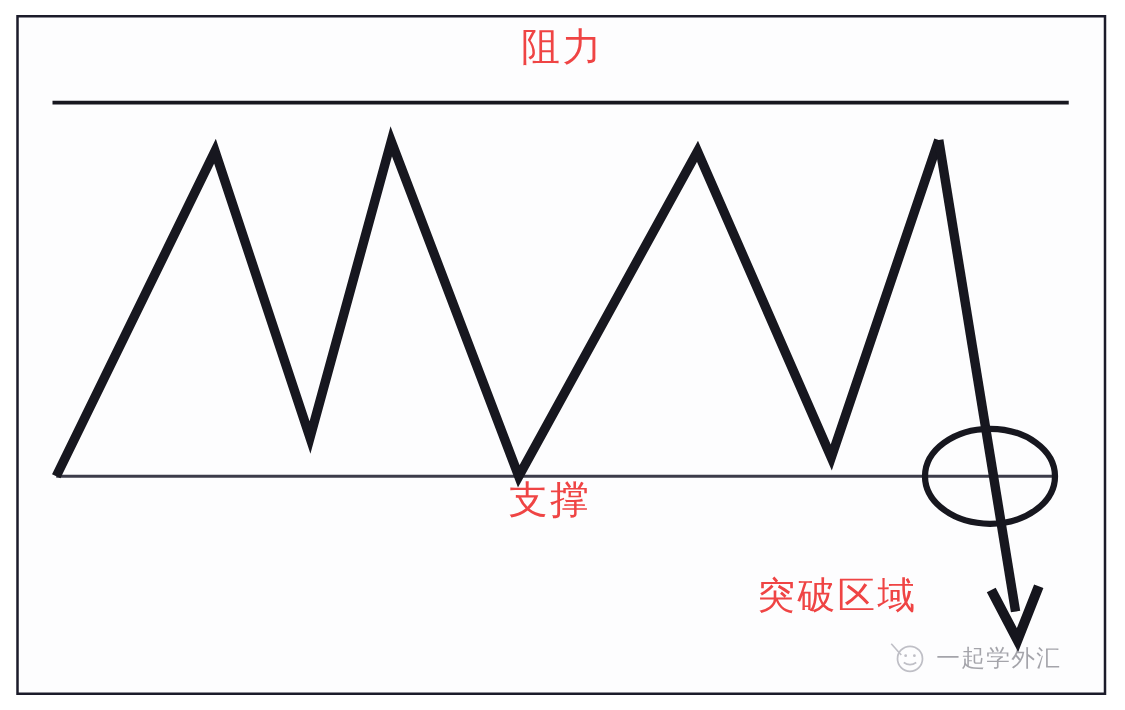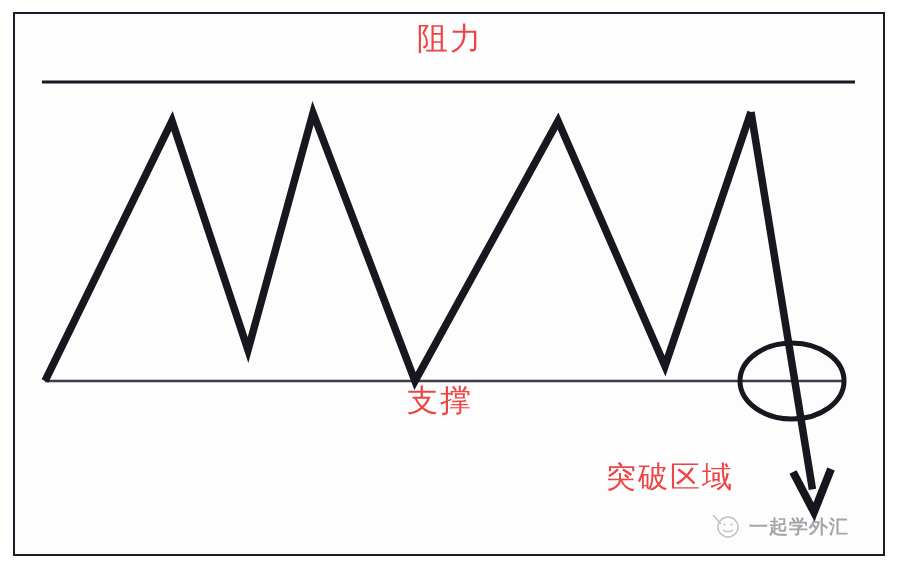--- a/index.html
+++ b/index.html
@@ -84,21 +84,20 @@
   #watermark .wm-mark {
     width: 30px;
     height: 30px;
     position: relative;
   }
   #watermark .wm-text {
     font-family: "DejaVu Sans", "Liberation Sans", sans-serif;
     font-size: 19px;
     color: #2b2b38;
     letter-spacing: 1px;
-    font-weight: bold;
   }
 </style>
 </head>
 <body>
 
 <div id="canvas">
 
   <div id="frame" style="border-color: rgb(27, 27, 42); background: rgb(253, 253, 254);"></div>
 
   <svg id="diagram-svg" viewBox="0 0 900 568" xmlns="http://www.w3.org/2000/svg">

